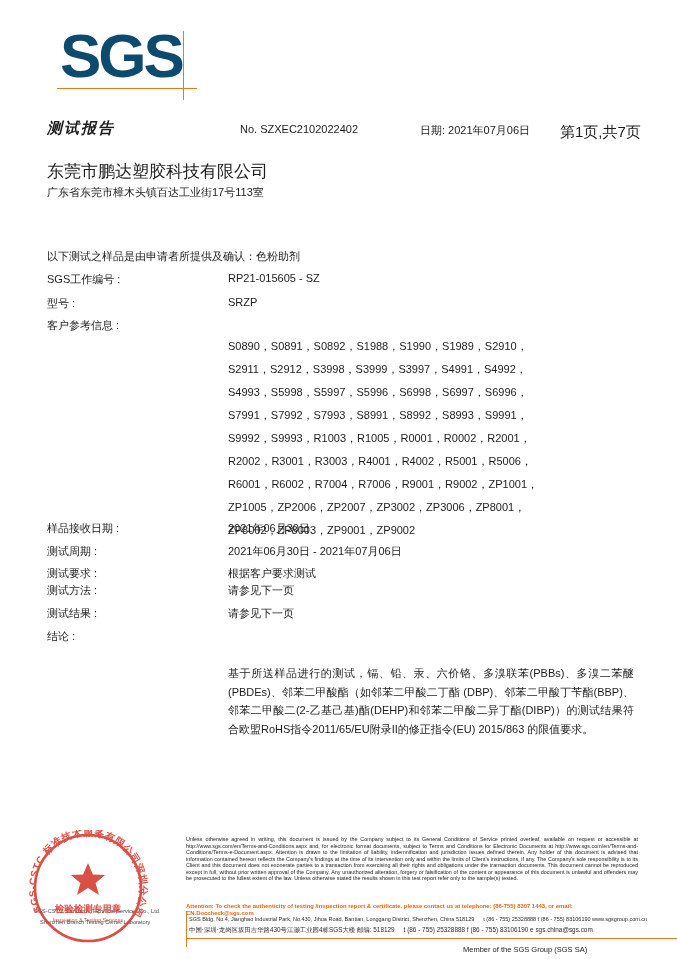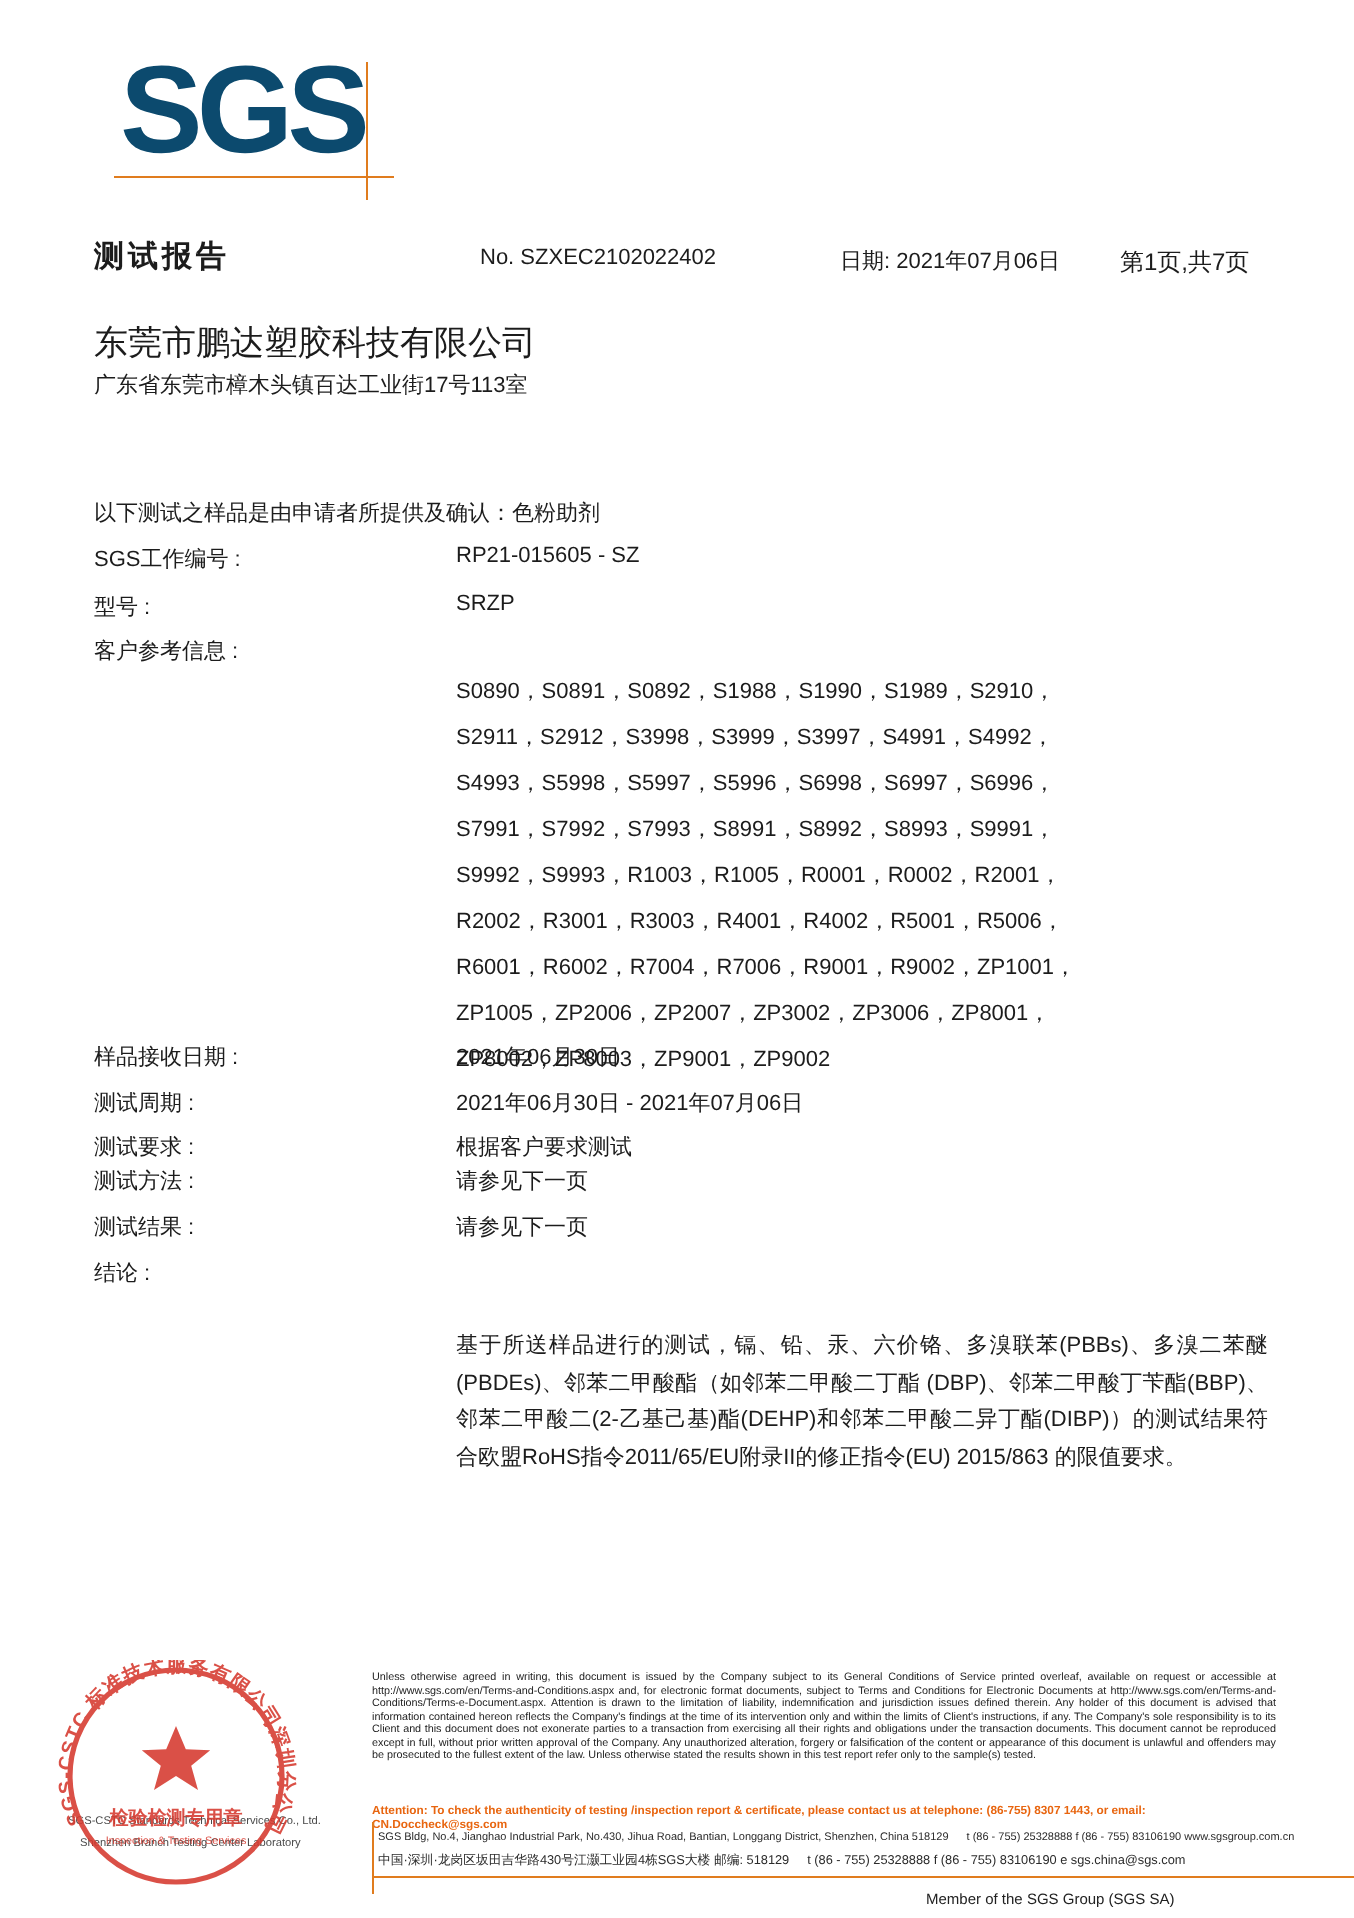--- a/index.html
+++ b/index.html
@@ -9,24 +9,24 @@
     margin:0 auto;overflow:hidden;
   }
   
   .logo{
     position:absolute;left:60px;top:26px;font-size:62px;line-height:60px;
     font-weight:bold;color:#0c4a6e;letter-spacing:-3px;
   }
   .crop-h-top{position:absolute;left:57px;top:88px;width:140px;height:1px;background:#e07c1e;}
   .crop-v-top{position:absolute;left:183px;top:31px;width:1px;height:69px;background:#e07c1e;}
   
-  .doc-title{position:absolute;left:47px;top:119px;font-size:15px;font-weight:bold;letter-spacing:2px;}
+  .doc-title{position:absolute;left:47px;top:119px;font-size:15px;font-weight:bold;letter-spacing:2px;font-style:italic;}
   .report-no{position:absolute;left:240px;top:123px;font-size:11px;}
   .report-date{position:absolute;left:420px;top:123px;font-size:11px;}
-  .report-pages{position:absolute;left:560px;top:123px;font-size:12px;}
+  .report-pages{position:absolute;left:560px;top:123px;font-size:15px;}
   
   .client-name{position:absolute;left:47px;top:160px;font-size:17px;}
   .client-address{position:absolute;left:47px;top:185px;font-size:11px;}
   
   .intro{position:absolute;left:47px;top:249px;font-size:11px;}
   .lbl{position:absolute;left:47px;font-size:11px;}
   .val{position:absolute;left:228px;font-size:11px;}
   .preline{white-space:pre-line;}
   .ref-val{line-height:23px;margin-top:20px;}
   .conclusion-val{width:406px;line-height:18.5px;text-align:justify;margin-top:35px;}

